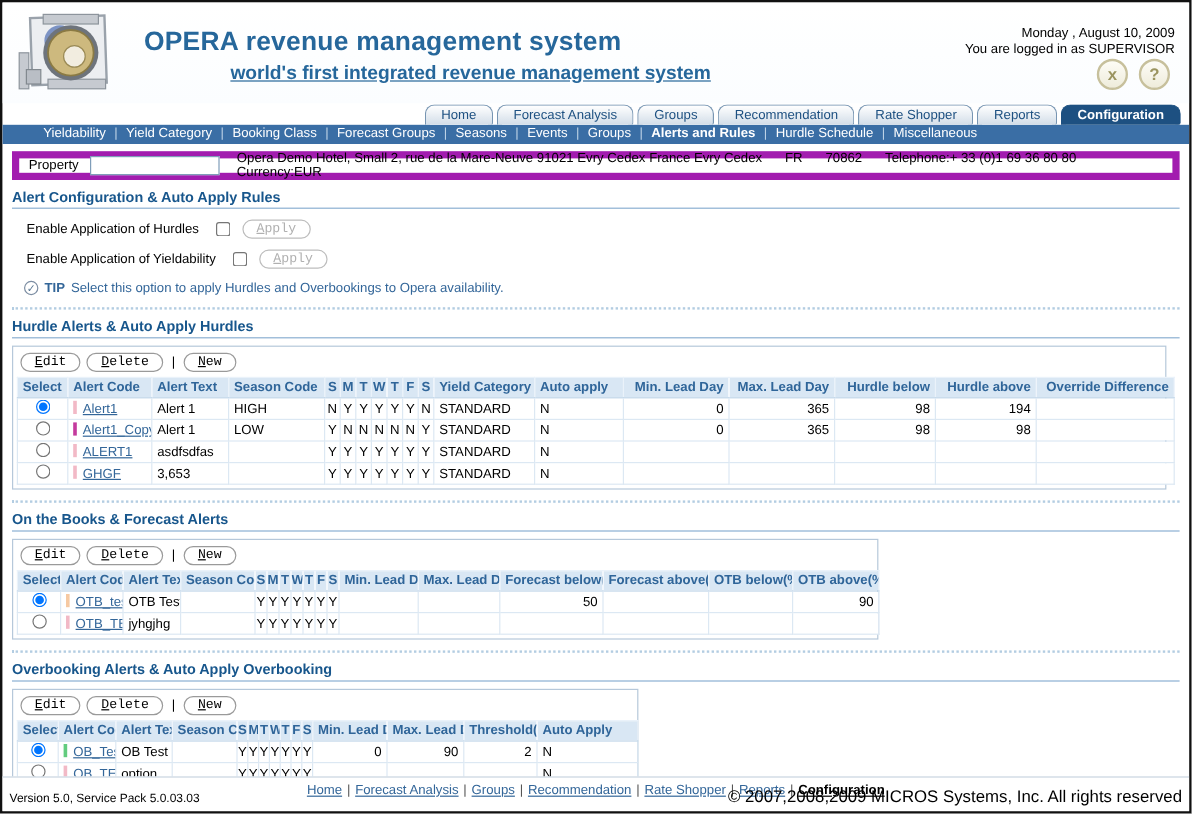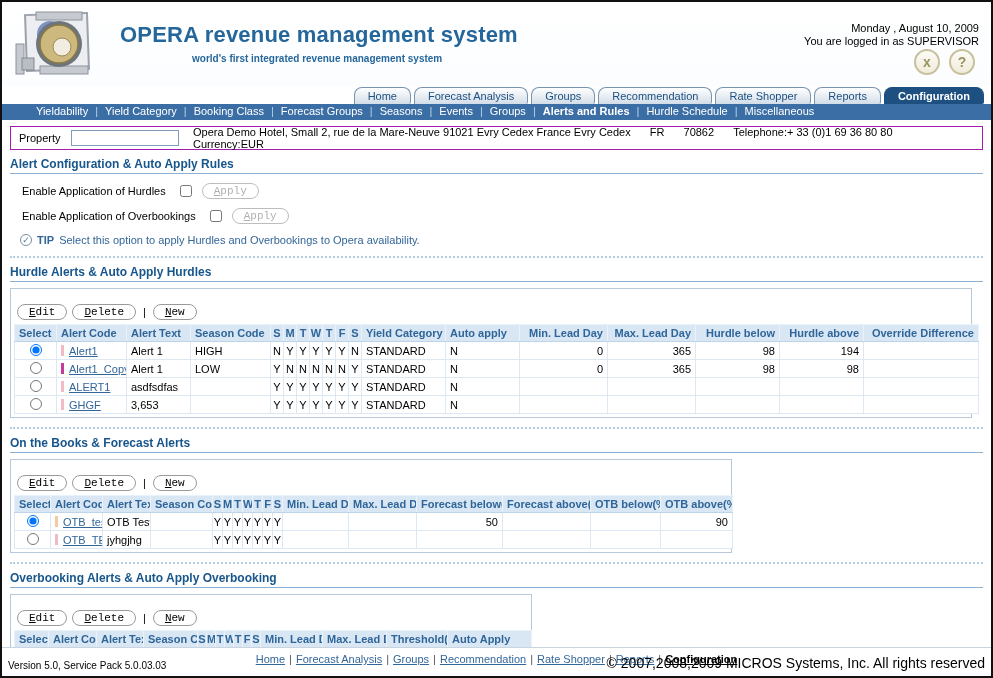--- a/index.html
+++ b/index.html
@@ -7,59 +7,59 @@
   #page {
     width: 993px; height: 678px; position: relative; overflow: hidden;
     background: #fff; border: 2px solid #111;
     font-family: "Liberation Sans", sans-serif; font-size: 11px; color:#000;
   }
   
   .hdr { position: relative; height: 84px; background: linear-gradient(180deg,#ffffff,#fbfdff); }
   .logo { position:absolute; left:8px; top:4px; width:96px; height:76px; }
   .title-block { position:absolute; left:118px; top:20px; }
   .app-title { font-size:22px; font-weight:bold; color:#26679b; letter-spacing:0.2px; }
-  .app-subtitle { font-size:10px; font-weight:bold; color:#26679b; margin:5px 0 0 72px; }
+  .app-subtitle { font-size:16px; font-weight:bold; color:#26679b; margin:5px 0 0 72px;text-decoration:underline; }
   .hdr-right { position:absolute; right:12px; top:20px; text-align:right; line-height:13px; }
   .round-btns { position:absolute; right:16px; top:47px; display:flex; gap:9px; }
   .rbtn { width:26px; height:26px; border-radius:50%; border:2px solid #c7c09c;
     background: linear-gradient(180deg,#fdfcf6,#efecdb); color:#9b945f; font-size:14px;
     font-weight:bold; display:flex; align-items:center; justify-content:center; cursor:pointer; }
   
   .tabbar { display:flex; justify-content:flex-end; align-items:flex-end; height:18px; padding-right:7px; }
   .tab { padding:2px 13px 2px 13px; margin-left:3px; font-size:11px; color:#1d5081;
     border:1px solid #7795b2; border-bottom:none; border-radius:8px 8px 2px 0;
     background: linear-gradient(180deg,#ffffff,#d2dde8); cursor:pointer; white-space:nowrap; }
   .tab.active { background:#1d5081; color:#fff; font-weight:bold; border-color:#1d5081; }
   
   .subnav { background:#3a6ea5; color:#fff; height:16px; line-height:15px; padding-left:28px; white-space:nowrap; }
   .subitem { margin:0 6px; cursor:pointer; }
   .subitem.active { font-weight:bold; }
   .subnav .sep { color:#bcd2e6; margin:0 1px; }
   
-  .prop { margin:6px 8px 0 8px; border:1px solid #a21caf; height:24px;
+  .prop { margin:6px 8px 0 8px; border:6px solid #a21caf; height:24px;
     display:flex; align-items:center; padding:0 8px; }
   .prop-label { width:52px; }
   .prop-input { width:108px; height:16px; border:1px solid #7f9db9; margin-right:14px; font-size:11px; padding:0 2px; }
   .prop-info span { margin-right:4px; }
   .gap { margin-left:12px !important; }
   
   .sect-heading { margin:7px 8px 0 8px; padding-bottom:2px; border-bottom:1px solid #8cb0d2;
     color:#17568c; font-weight:bold; font-size:12px; }
   .chk-row { margin:8px 0 0 20px; display:flex; align-items:center; gap:6px; height:17px; }
   .chk-row label { margin-right:4px; }
   .chk { width:12px; height:12px; margin:0 4px; }
   .pill { border:1px solid #9a9a9a; border-radius:10px; background:#fff; padding:1px 11px;
     font-size:11px; font-family:Liberation Mono, monospace; cursor:pointer; color:#000; }
   .pill.disabled { color:#b0b0b0; border-color:#bdbdbd; cursor:default; }
   .tip-row { margin:9px 0 0 18px; display:flex; align-items:center; gap:5px; color:#336699; height:14px; }
   .tip-icon { width:12px; height:12px; border:1px solid #7d8ea3; border-radius:50%; color:#5a7894;
     font-size:9px; line-height:11px; text-align:center; display:inline-block; }
   .dotted-sep { margin:9px 8px 0 8px; border-top:2px dotted #b3cde2; height:0; }
   
-  .tbl-wrap { margin:6px 0 0 8px; border:1px solid #b6c8da; padding:12px 3px 3px 3px; background:#fff; }
+  .tbl-wrap { margin:6px 0 0 8px; border:1px solid #b6c8da; padding:2px 3px 3px 3px; background:#fff; }
   .tbl-toolbar { display:flex; align-items:center; gap:5px; padding:3px 2px 4px 3px; }
   .tbl-toolbar .tsep { margin:0 2px; }
   table { border-collapse:collapse; table-layout:fixed; width:100%; font-size:11px; }
   th { background:#d9e7f4; color:#2f6599; font-weight:bold; text-align:left; padding:2px 4px;
     border:1px solid #eaf2fa; border-bottom:1px solid #bed4e8; white-space:nowrap; overflow:hidden; }
   td { padding:1px 4px; border:1px solid #dce8f3; height:18px; white-space:nowrap; overflow:hidden; background:#fff; }
   th.c, td.c { text-align:center; padding:1px 0; }
   th.r, td.r { text-align:right; }
   td input[type=radio] { width:12px; height:12px; margin:0; }
   .bar { display:inline-block; width:3px; height:11px; margin-right:5px; vertical-align:-1px; }
@@ -134,21 +134,21 @@
   </div>
 
   <div class="sect-heading">Alert Configuration &amp; Auto Apply Rules</div>
 
   <div class="chk-row">
     <label>Enable Application of Hurdles</label>
     <input type="checkbox" class="chk" style="">
     <button class="pill disabled"><u>A</u>pply</button>
   </div>
   <div class="chk-row">
-    <label>Enable Application of Overbookings</label>
+    <label>Enable Application of Yieldability</label>
     <input type="checkbox" class="chk" style="">
     <button class="pill disabled"><u>A</u>pply</button>
   </div>
 
   <div class="tip-row">
     <span class="tip-icon">✓</span>
     <b>TIP</b>
     <span>Select this option to apply Hurdles and Overbookings to Opera availability.</span>
   </div>
 

